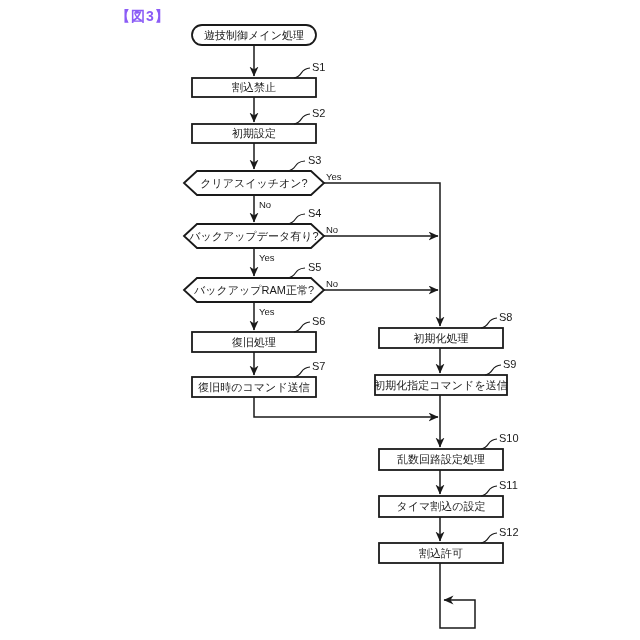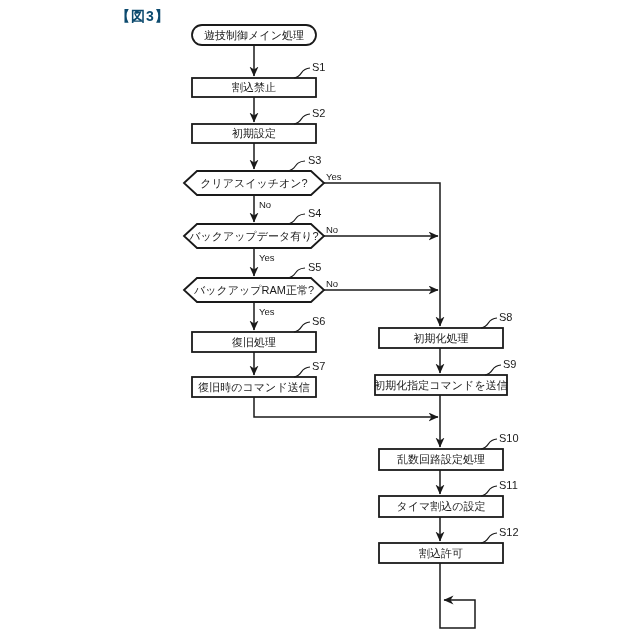--- a/index.html
+++ b/index.html
@@ -3,21 +3,21 @@
 <meta charset="utf-8">
 <style>
   html,body{margin:0;padding:0;}
   body{
     width:640px;height:640px;background:#ffffff;
     font-family:"Liberation Sans","DejaVu Sans",sans-serif;
     position:relative;overflow:hidden;
   }
   #figure-label{
     position:absolute;left:116px;top:8px;
-    font-size:14px;font-weight:bold;color:#0c4a6e;letter-spacing:1px;
+    font-size:14px;font-weight:bold;color:#8b5cf6;letter-spacing:1px;
   }
   svg{position:absolute;left:0;top:0;}
   .shape{fill:#ffffff;stroke:#1a1a1a;stroke-width:1.8;}
   .edge{fill:none;stroke:#1a1a1a;stroke-width:1.5;}
   .leader{fill:none;stroke:#1a1a1a;stroke-width:1.1;}
   .nodetext{font-size:11px;fill:#1a1a1a;text-anchor:middle;}
   .steplabel{font-size:11px;fill:#1a1a1a;}
   .branch{font-size:9.5px;fill:#1a1a1a;}
 </style>
 </head>

